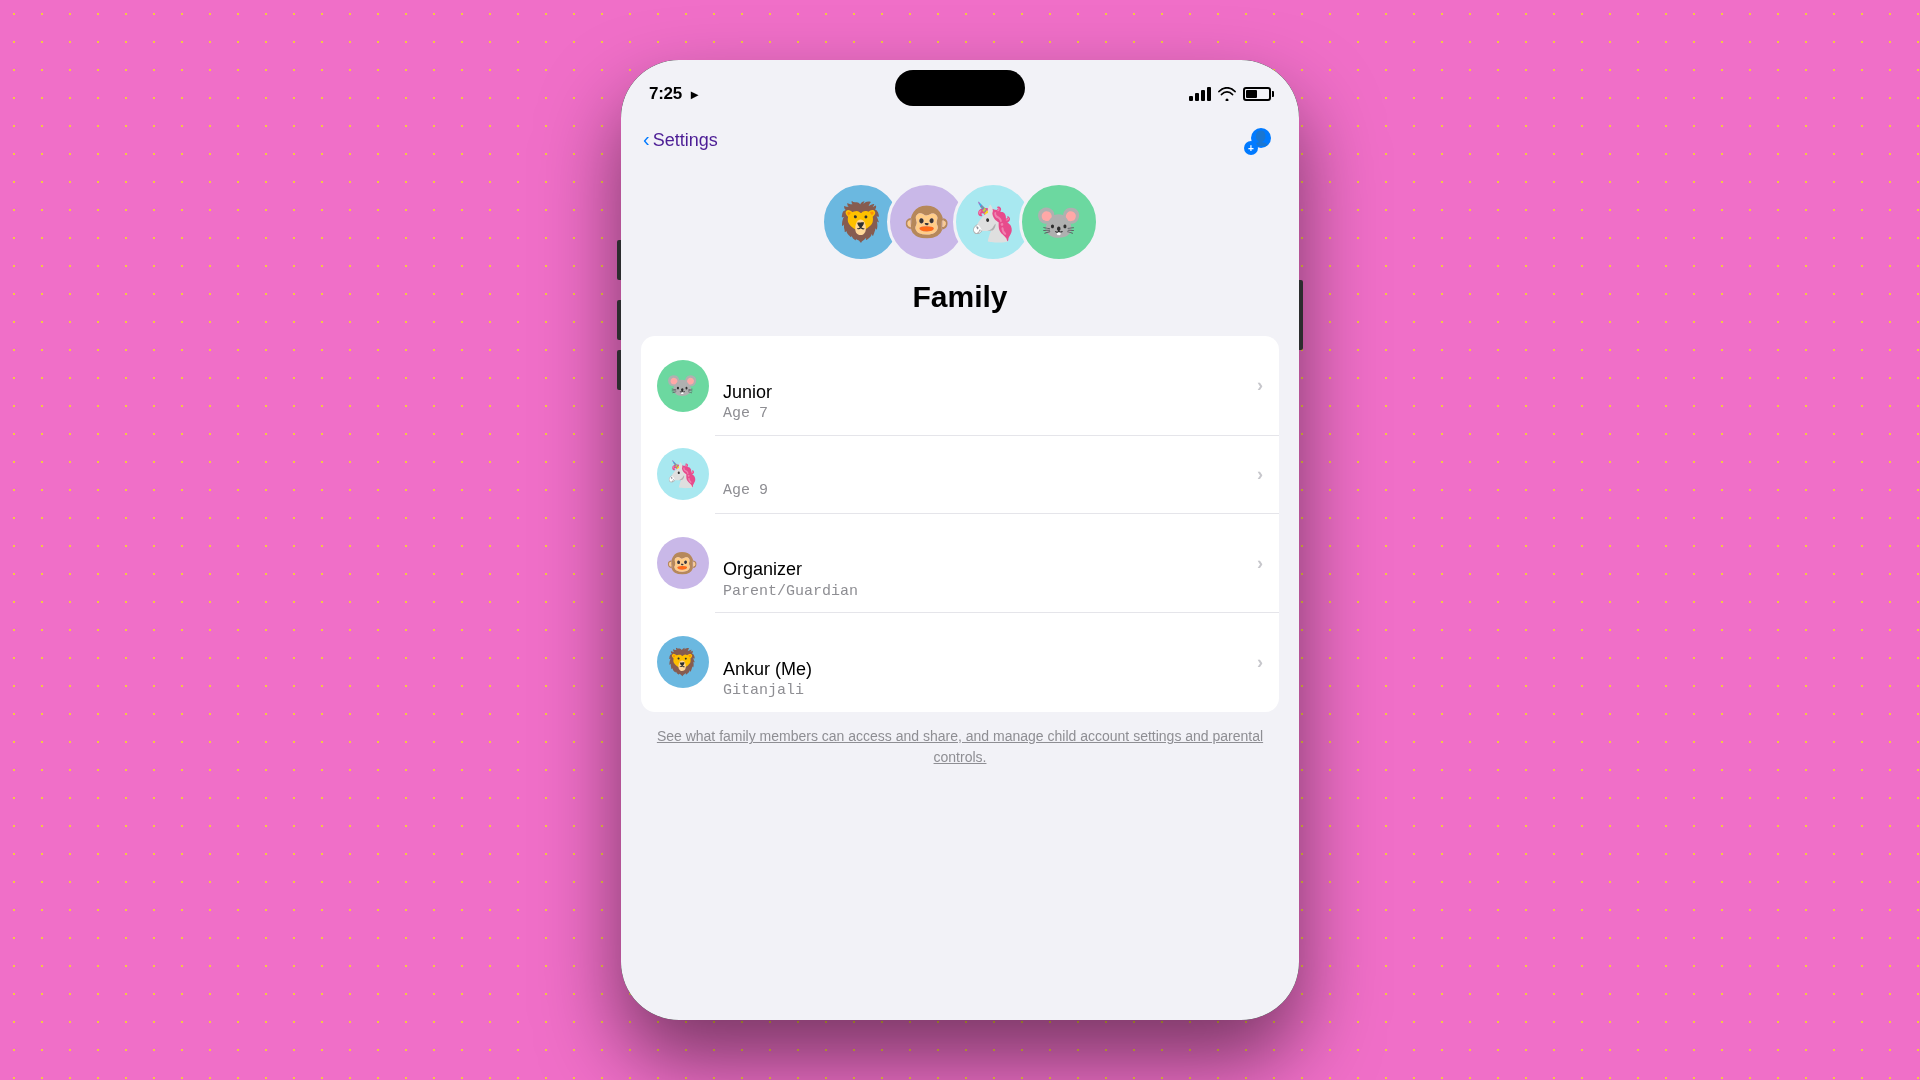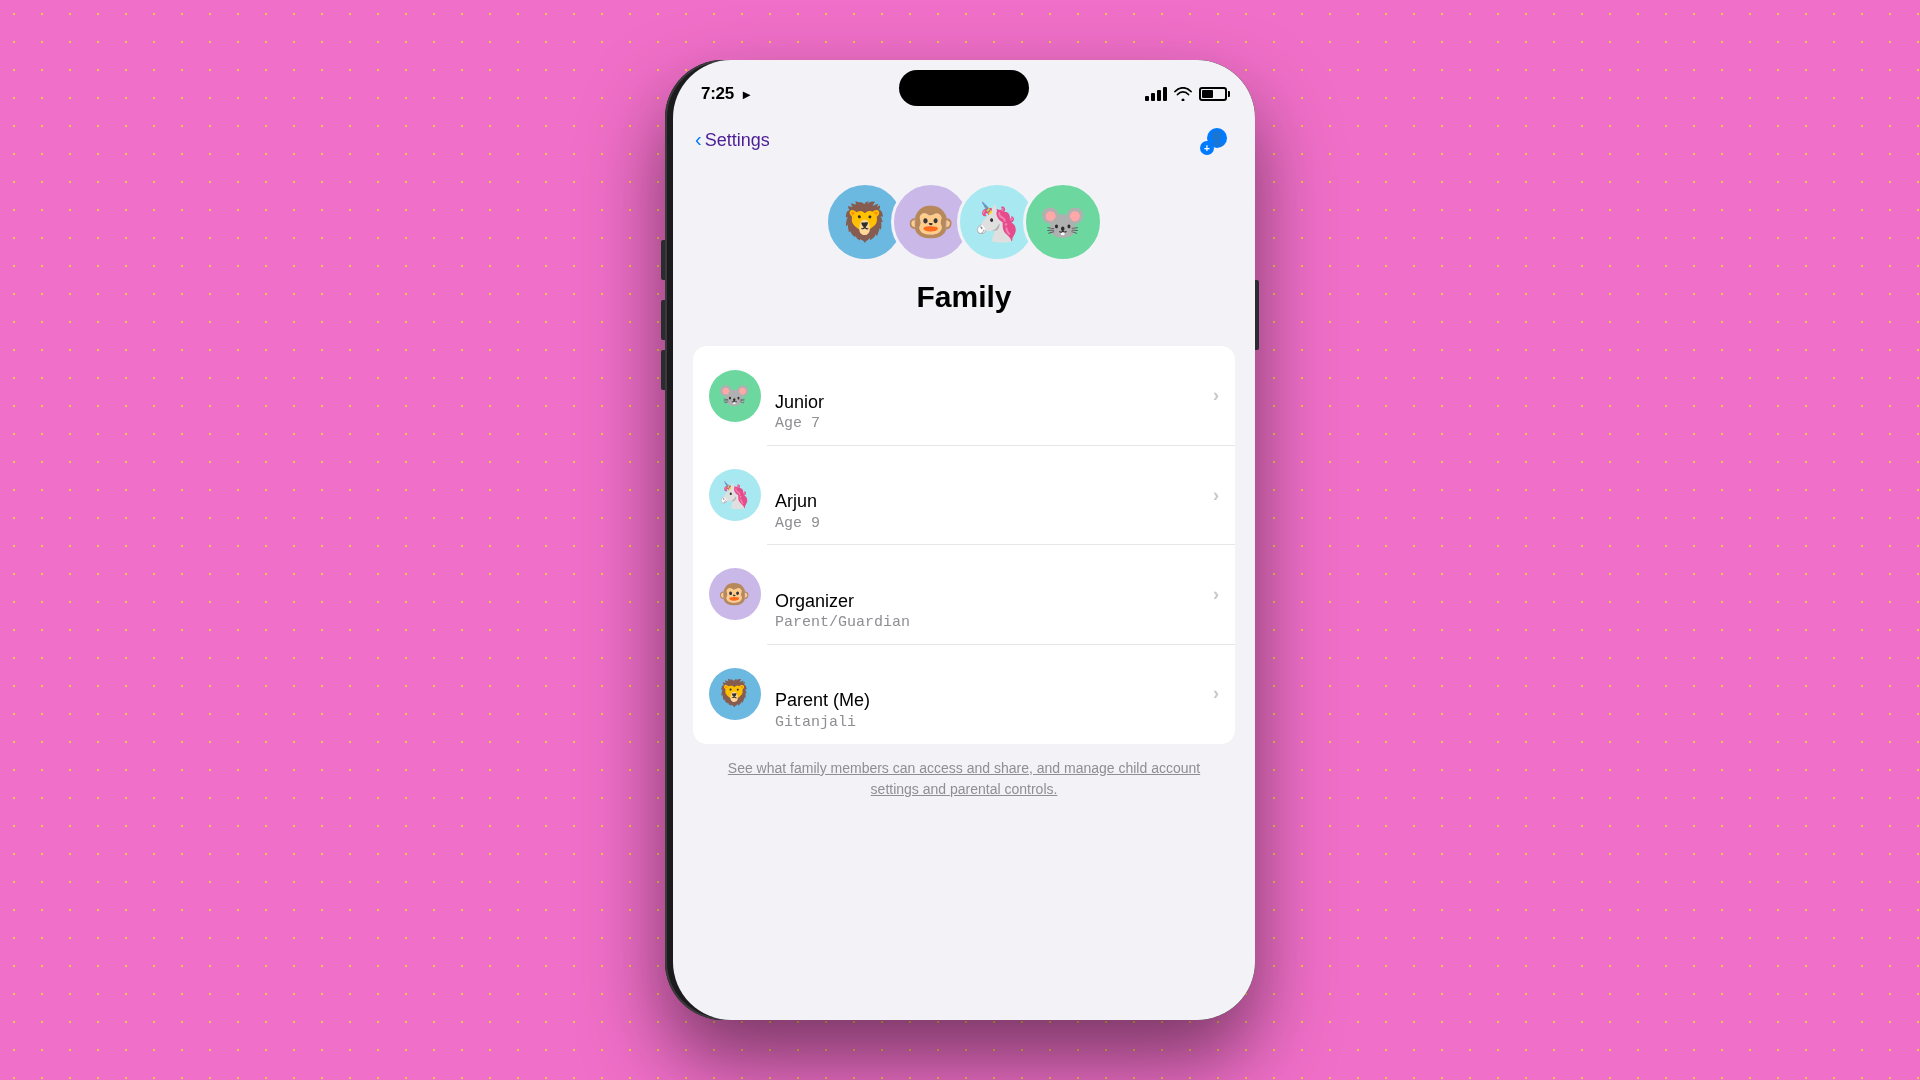--- a/index.html
+++ b/index.html
@@ -11,30 +11,29 @@
       background-image: radial-gradient(circle, #f5c842 1.5px, transparent 1.5px);
       background-size: 28px 28px;
       display: flex;
       align-items: center;
       justify-content: center;
       font-family: -apple-system, 'SF Pro Display', 'Helvetica Neue', Arial, sans-serif;
       overflow: hidden;
     }
 
     .phone-frame {
-      width: 590px;
+      width: 678px;
       height: 960px;
       background: #1c1c1e;
       border-radius: 58px;
       position: relative;
       box-shadow: 0 40px 80px rgba(0,0,0,0.5), inset 0 0 0 2px #3a3a3c;
       display: flex;
       flex-direction: column;
       align-items: center;
-      padding-left: 8px;
     }
 
     
     .phone-frame::before {
       content: '';
       position: absolute;
       left: -4px;
       top: 180px;
       width: 4px;
       height: 40px;
@@ -230,21 +229,21 @@
     .avatar-circle.monkey { background: #c9b8e8; }
     .avatar-circle.unicorn { background: #a8e8f0; }
     .avatar-circle.mouse { background: #6cd8a0; }
 
     
     .page-title {
       text-align: center;
       font-size: 30px;
       font-weight: 700;
       color: #000;
-      margin-bottom: 32px;
+      margin-bottom: 22px;
     }
 
     
     .family-list {
       background: #fff;
       border-radius: 14px;
       overflow: hidden;
     }
 
     .family-item {
@@ -382,39 +381,38 @@
           <div class="member-info">
             <div class="member-name">Junior</div>
             <div class="member-role">Age 7</div>
           </div>
           <span class="chevron-right">›</span>
         </div>
 
         <div class="family-item">
           <div class="member-avatar unicorn-bg">🦄</div>
           <div class="member-info">
-            <div class="member-name">Arjun</div>
             <div class="member-role">Age 9</div>
           </div>
           <span class="chevron-right">›</span>
         </div>
 
         <div class="family-item">
           <div class="member-avatar monkey-bg">🐵</div>
           <div class="member-info">
             <div class="member-name">Organizer</div>
             <div class="member-role">Parent/Guardian</div>
           </div>
           <span class="chevron-right">›</span>
         </div>
 
         <div class="family-item">
           <div class="member-avatar lion-bg">🦁</div>
           <div class="member-info">
-            <div class="member-name">Parent (Me)</div>
+            <div class="member-name">Ankur (Me)</div>
             <div class="member-role">Gitanjali</div>
           </div>
           <span class="chevron-right">›</span>
         </div>
 
       </div>
 
       <div class="footer-text">See what family members can access and share, and manage child account settings and parental controls.</div>
 
     </div>

